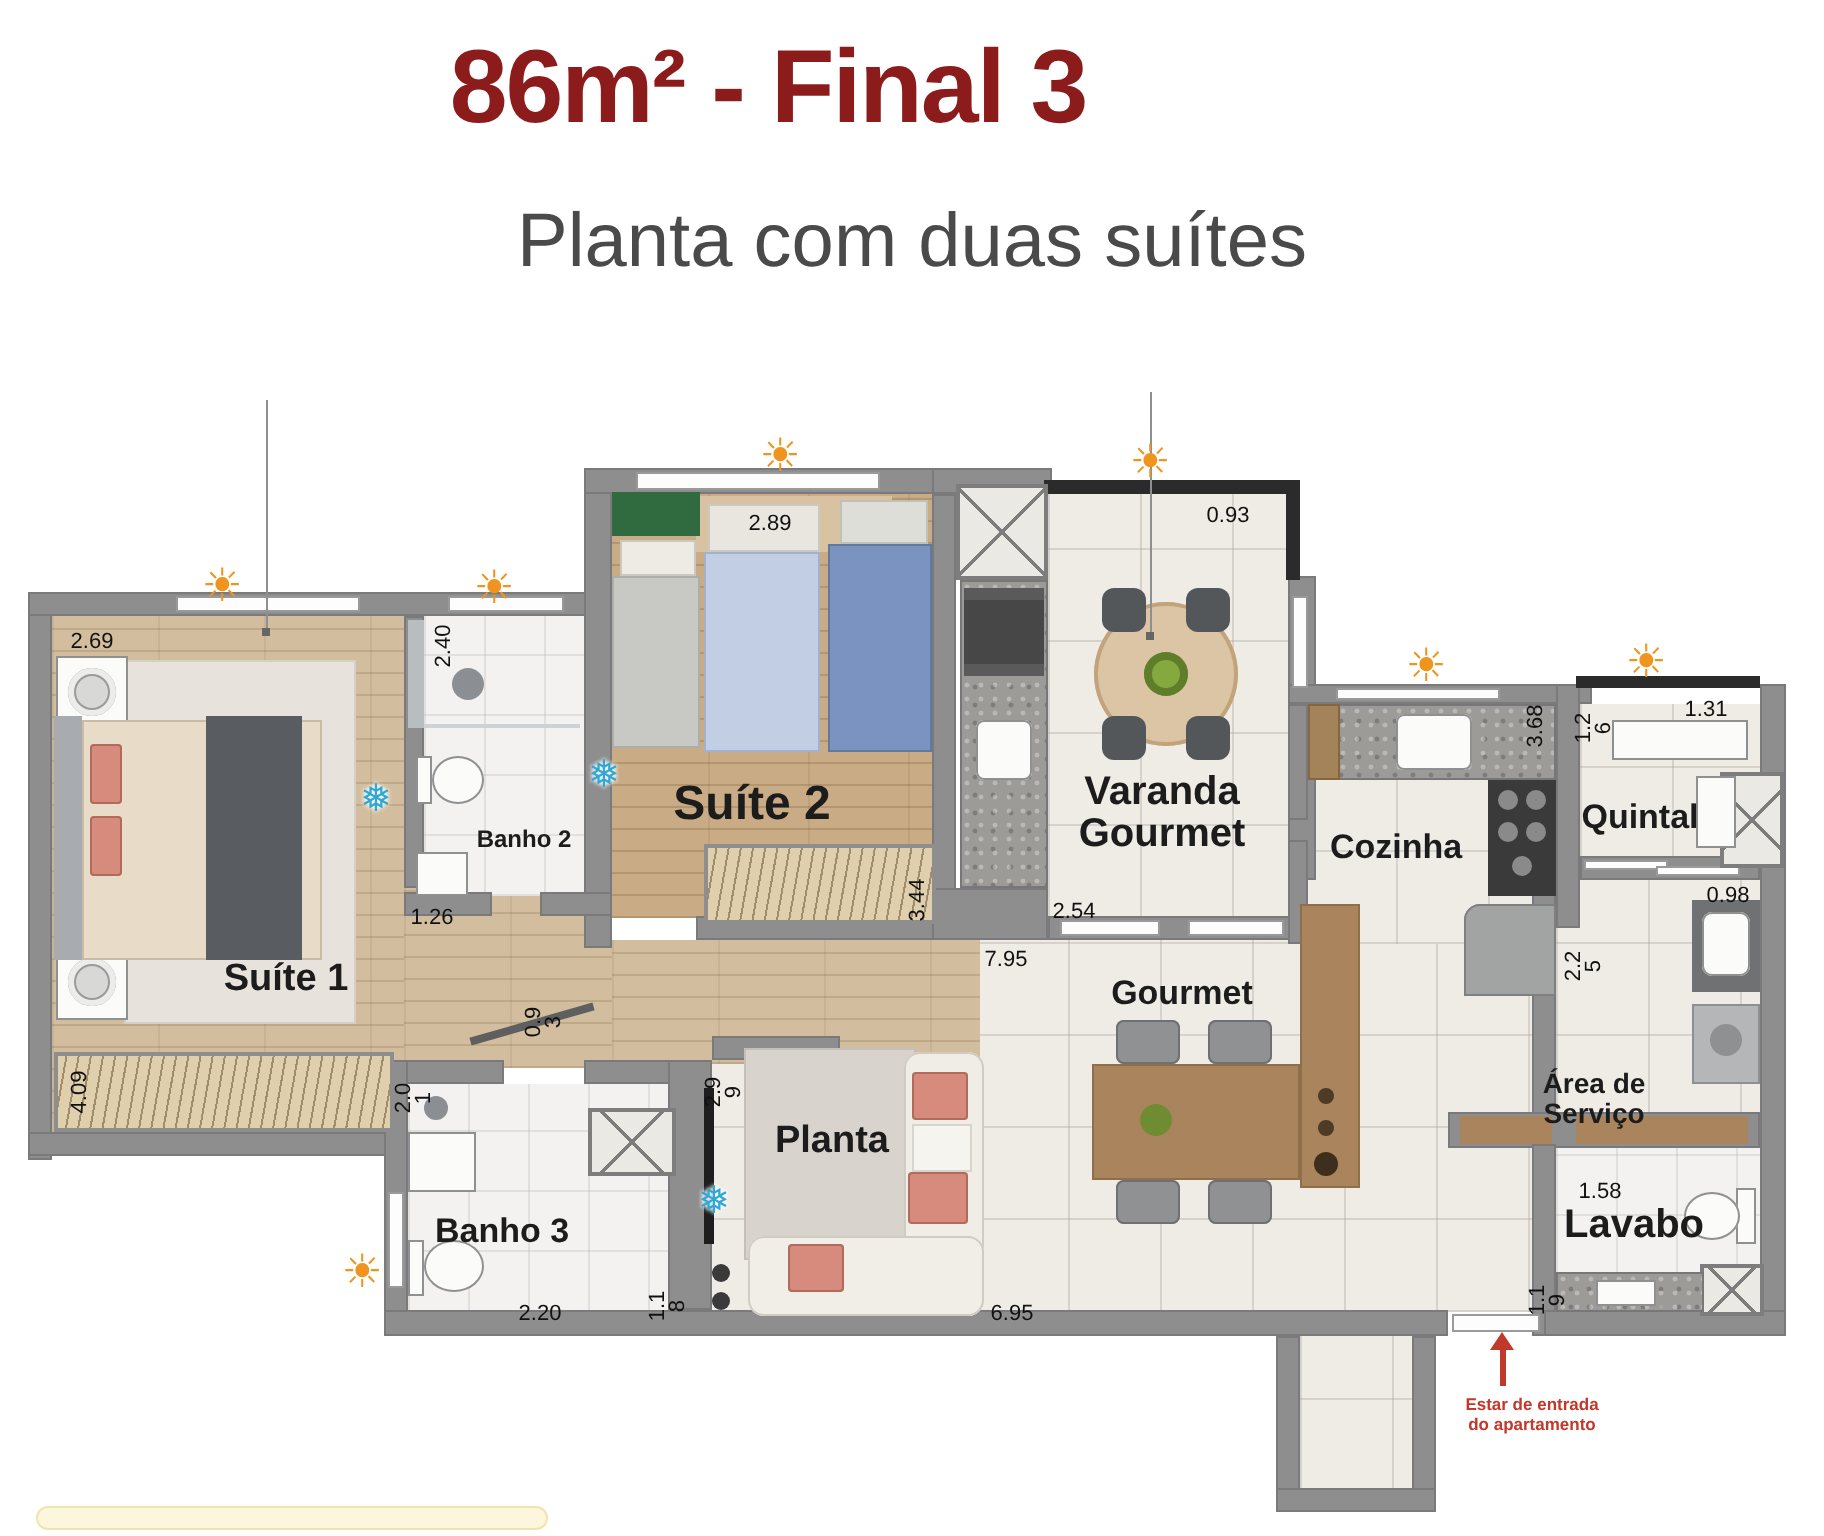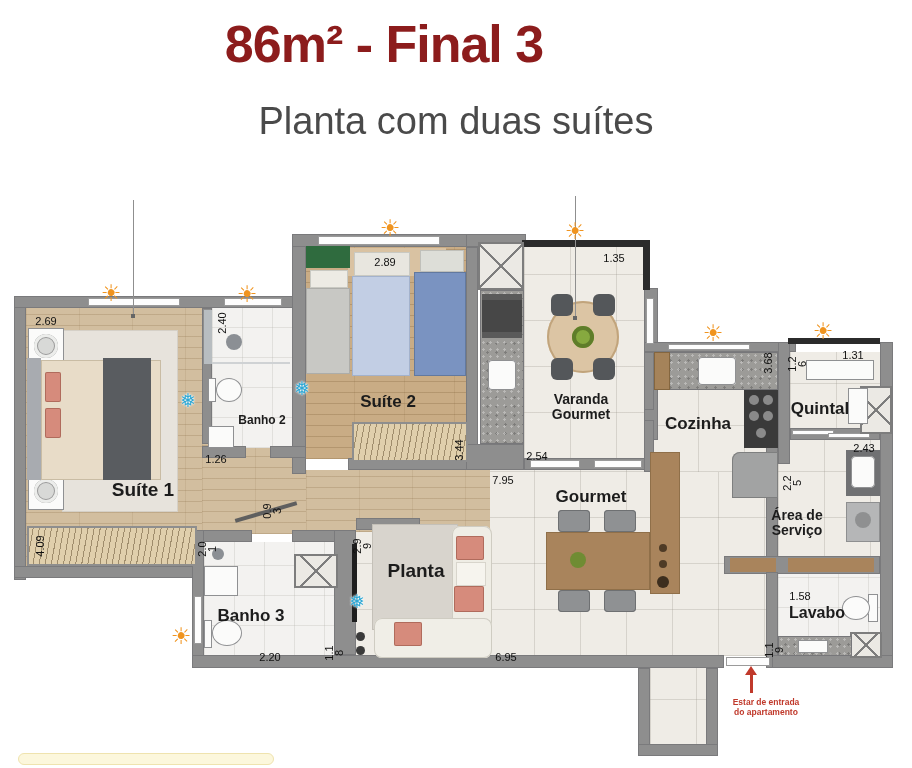--- a/index.html
+++ b/index.html
@@ -224,50 +224,50 @@
 <div class="abs chair" style="left:558px;top:590px;width:32px;height:22px"></div>
 <div class="abs chair" style="left:604px;top:590px;width:32px;height:22px"></div>
 
 <div class="abs leader" style="left:133px;top:200px;width:1px;height:116px"></div>
 <div class="abs" style="left:131px;top:314px;width:4px;height:4px;background:#666"></div>
 <div class="abs leader" style="left:575px;top:196px;width:1px;height:122px"></div>
 <div class="abs" style="left:573px;top:316px;width:4px;height:4px;background:#666"></div>
 
 <div class="abs rlabel" style="left:143px;top:490px;font-size:19px">Suíte 1</div>
 <div class="abs rlabel" style="left:262px;top:420px;font-size:12px">Banho 2</div>
-<div class="abs rlabel" style="left:388px;top:402px;font-size:17px">Suíte 2</div>
-<div class="abs rlabel" style="left:581px;top:407px;font-size:14px">Varanda
+<div class="abs rlabel" style="left:376px;top:402px;font-size:24px">Suíte 2</div>
+<div class="abs rlabel" style="left:581px;top:407px;font-size:20px">Varanda
 Gourmet</div>
 <div class="abs rlabel" style="left:698px;top:424px;font-size:17px">Cozinha</div>
 <div class="abs rlabel" style="left:820px;top:409px;font-size:17px">Quintal</div>
 <div class="abs rlabel" style="left:591px;top:497px;font-size:17px">Gourmet</div>
 <div class="abs rlabel" style="left:416px;top:571px;font-size:19px">Planta</div>
 <div class="abs rlabel" style="left:251px;top:616px;font-size:17px">Banho 3</div>
-<div class="abs rlabel" style="left:797px;top:523px;font-size:14px">Área de
+<div class="abs rlabel" style="left:797px;top:549px;font-size:14px">Área de
 Serviço</div>
-<div class="abs rlabel" style="left:817px;top:613px;font-size:16px">Lavabo</div>
+<div class="abs rlabel" style="left:817px;top:613px;font-size:20px">Lavabo</div>
 
 <div class="abs dim" style="left:46px;top:321px">2.69</div>
 <div class="abs dimv" style="left:40px;top:546px">4.09</div>
 <div class="abs dimv" style="left:222px;top:323px">2.40</div>
 <div class="abs dim" style="left:216px;top:459px">1.26</div>
 <div class="abs dim" style="left:385px;top:262px">2.89</div>
 <div class="abs dimv" style="left:459px;top:450px">3.44</div>
-<div class="abs dim" style="left:614px;top:258px">1.35</div>
+<div class="abs dim" style="left:614px;top:258px">0.93</div>
 <div class="abs dim" style="left:537px;top:456px">2.54</div>
 <div class="abs dim" style="left:503px;top:480px">7.95</div>
 <div class="abs dimv" style="left:272px;top:511px">0.9
 3</div>
 <div class="abs dimv" style="left:768px;top:363px">3.68</div>
 <div class="abs dimv" style="left:797px;top:364px">1.2
 6</div>
 <div class="abs dim" style="left:853px;top:355px">1.31</div>
 <div class="abs dimv" style="left:792px;top:483px">2.2
 5</div>
-<div class="abs dim" style="left:864px;top:448px">2.43</div>
+<div class="abs dim" style="left:864px;top:448px">0.98</div>
 <div class="abs dim" style="left:800px;top:596px">1.58</div>
 <div class="abs dimv" style="left:774px;top:650px">1.1
 9</div>
 <div class="abs dimv" style="left:207px;top:549px">2.0
 1</div>
 <div class="abs dim" style="left:270px;top:657px">2.20</div>
 <div class="abs dimv" style="left:362px;top:546px">2.9
 9</div>
 <div class="abs dimv" style="left:334px;top:653px">1.1
 8</div>

